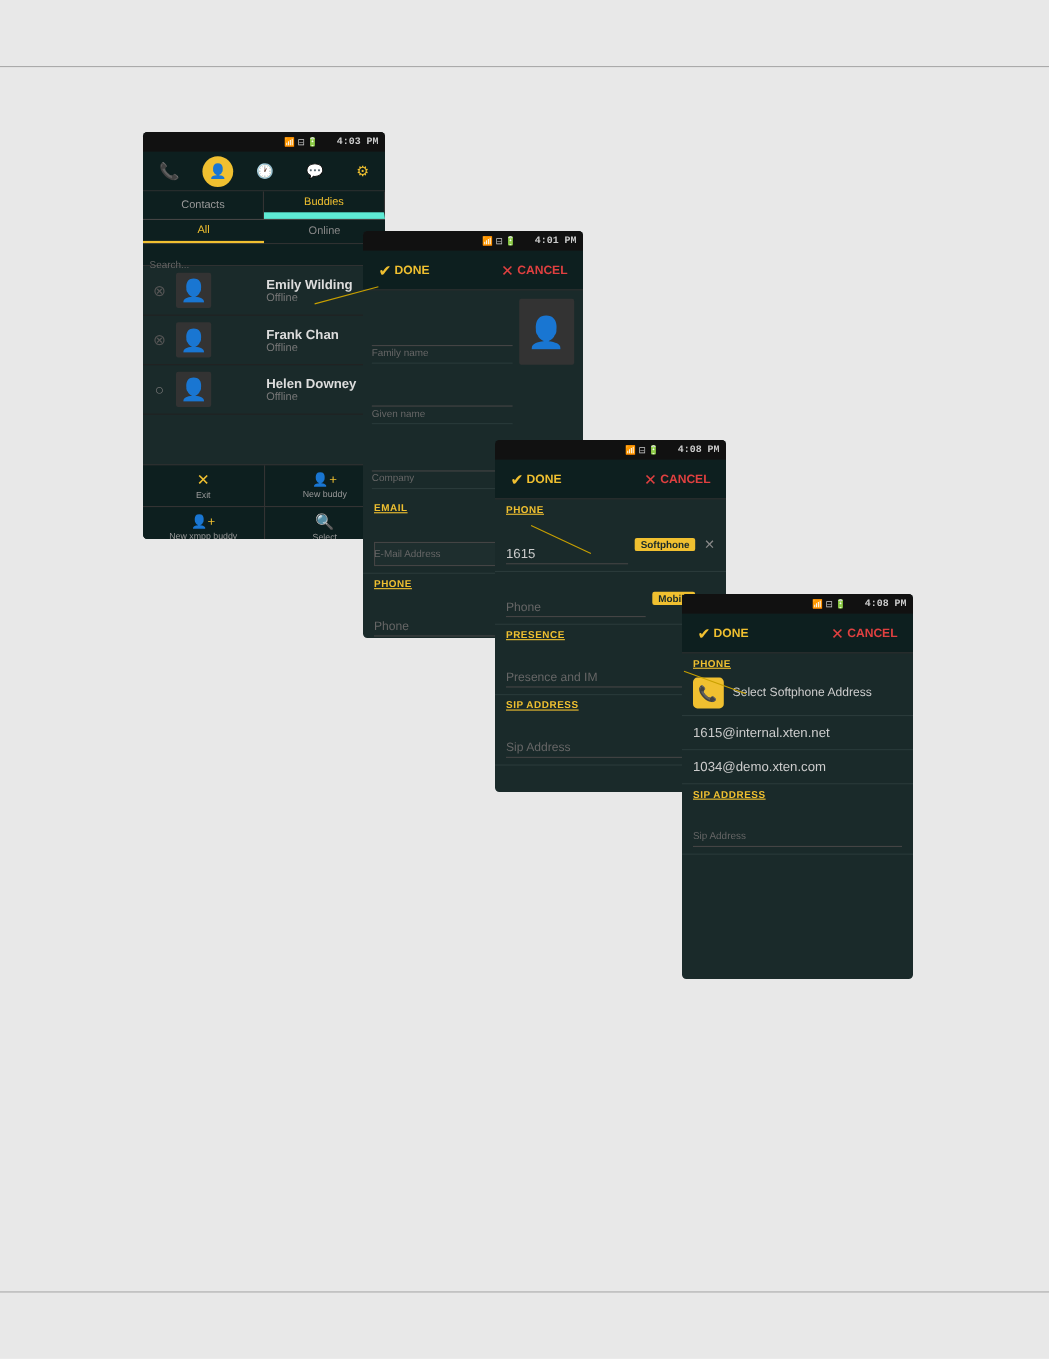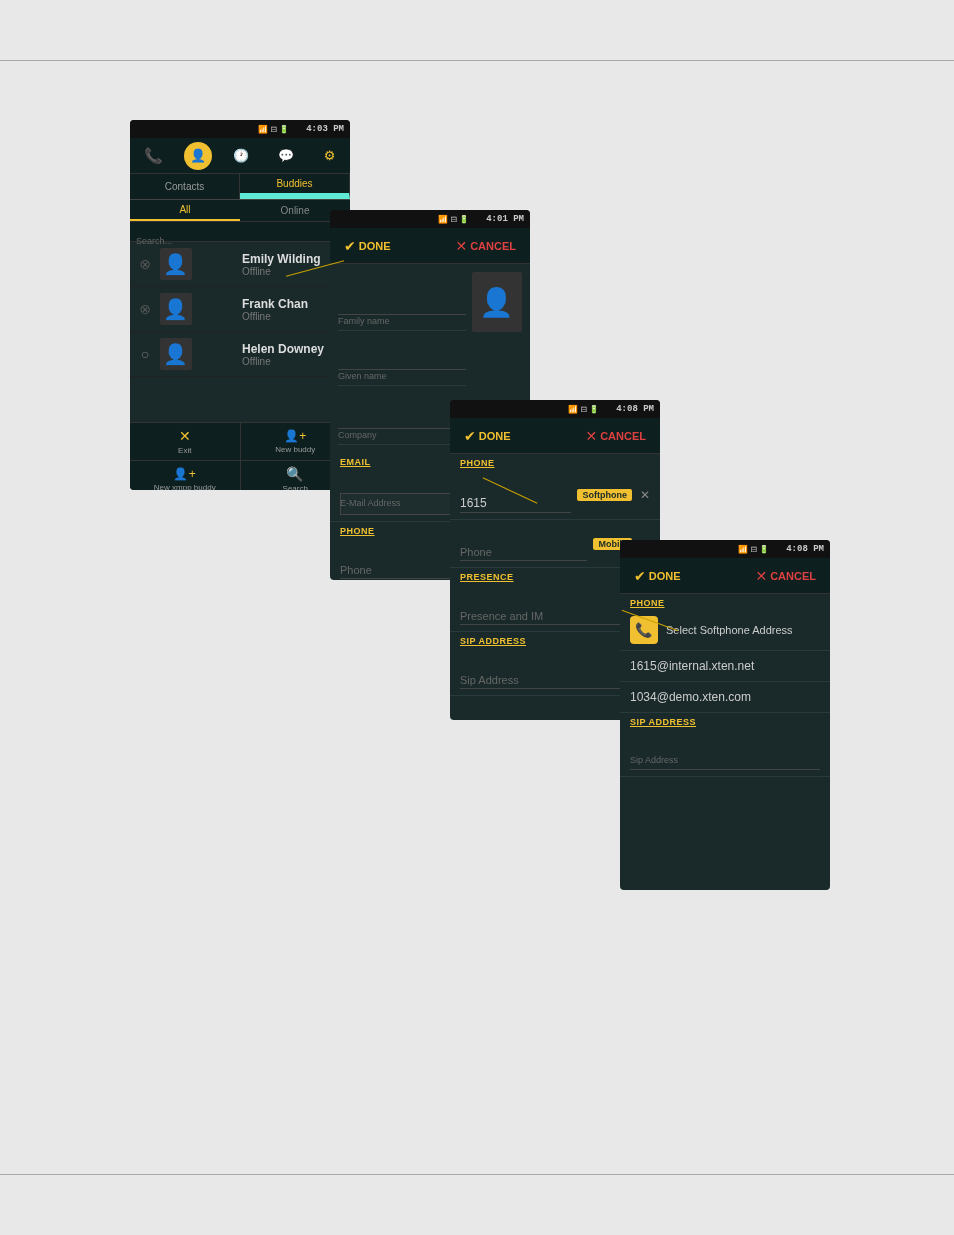--- a/index.html
+++ b/index.html
@@ -460,21 +460,21 @@
         <span class="action-btn-label">New buddy</span>
       </div>
     </div>
     <div class="action-bar">
       <div class="action-btn">
         <span class="action-btn-icon" style="font-size:12px; color:#f0c030;">👤+</span>
         <span class="action-btn-label">New xmpp buddy</span>
       </div>
       <div class="action-btn">
         <span class="action-btn-icon" style="font-size:14px; color:#f0c030;">🔍</span>
-        <span class="action-btn-label">Search</span>
+        <span class="action-btn-label">Select</span>
       </div>
     </div>
   </div>
 
   <div class="phone-screen screen2">
 
     <div class="status-bar">
       <div class="status-icons">
         <span class="status-icon">📶</span>
         <span class="status-icon">⊟</span>

